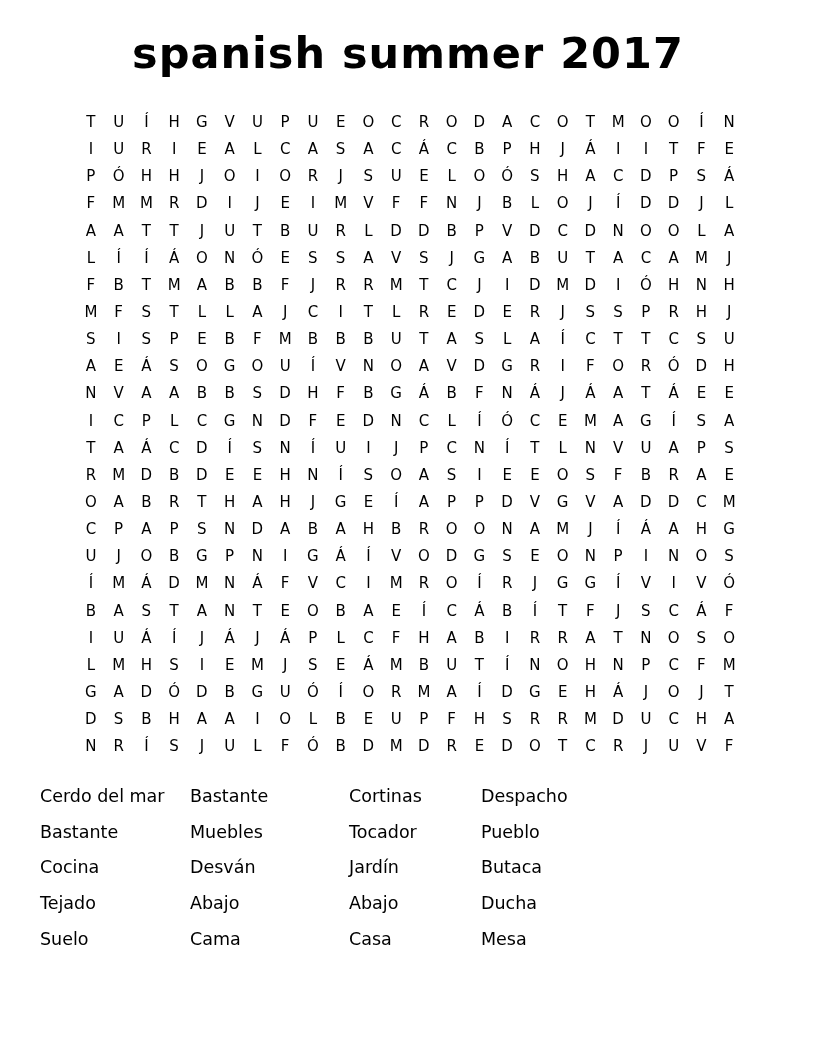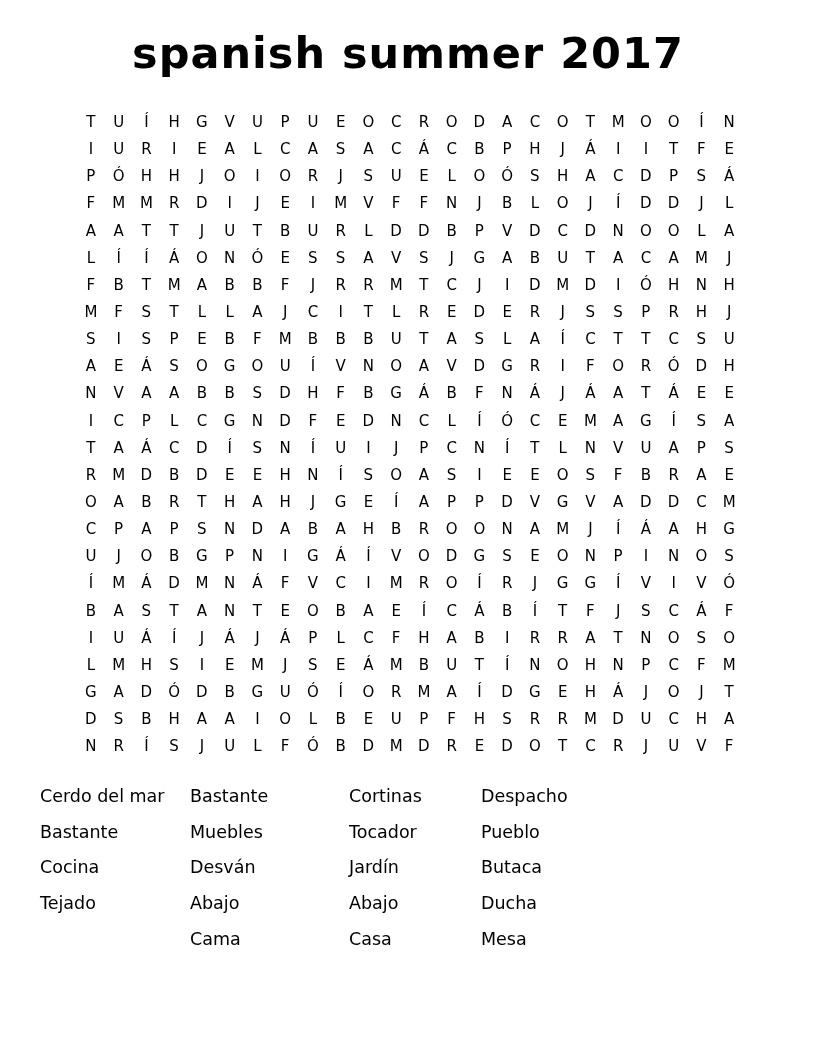--- a/index.html
+++ b/index.html
@@ -704,20 +704,21 @@
         <span class="grid-cell">V</span>
         <span class="grid-cell">F</span>
       </div>
     </div>
   <div class="word-list">
       <div class="word-col word-col-0">
         <div class="word-item">Cerdo del mar</div>
         <div class="word-item">Bastante</div>
         <div class="word-item">Cocina</div>
         <div class="word-item">Tejado</div>
+        <div class="word-item">Suelo</div>
       </div>
       <div class="word-col word-col-1">
         <div class="word-item">Bastante</div>
         <div class="word-item">Muebles</div>
         <div class="word-item">Desván</div>
         <div class="word-item">Abajo</div>
         <div class="word-item">Cama</div>
       </div>
       <div class="word-col word-col-2">
         <div class="word-item">Cortinas</div>

